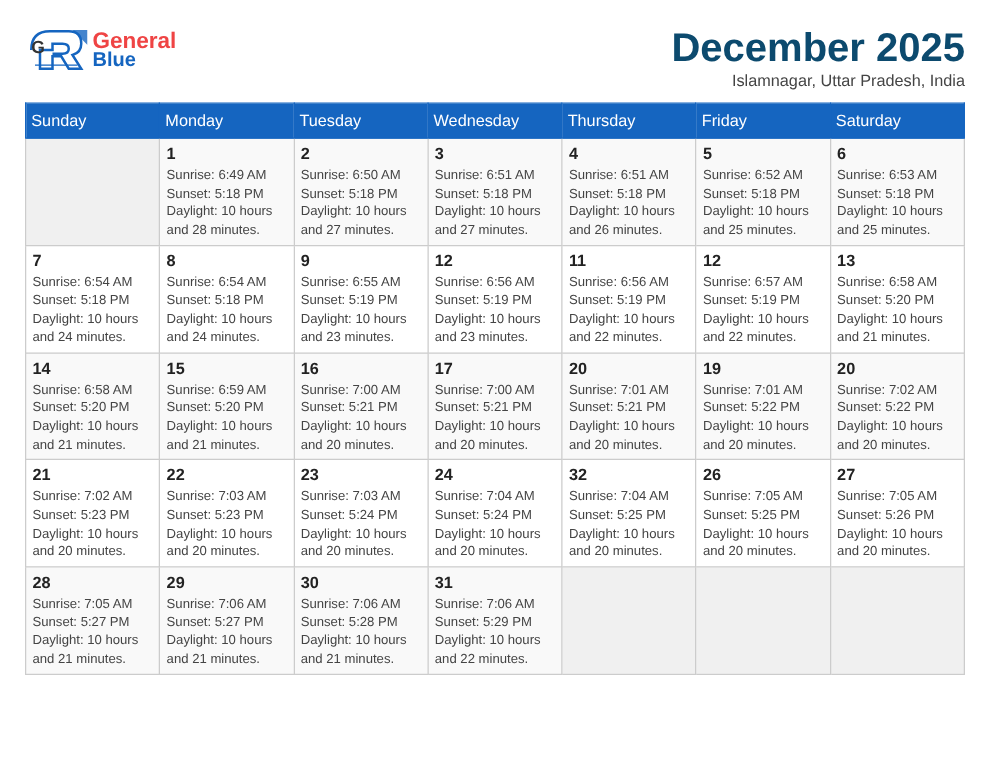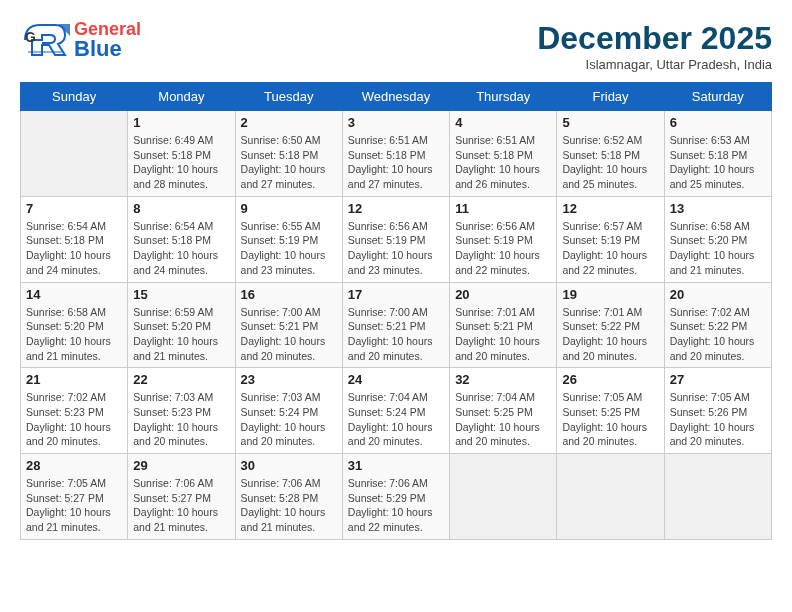--- a/index.html
+++ b/index.html
@@ -30,21 +30,21 @@
     }
     .calendar {
       width: 100%;
       border-collapse: collapse;
       font-size: 11px;
     }
     .calendar thead th {
       background-color: #1565c0;
       color: #fff;
       padding: 6px 4px;
-      text-align: center;
+      text-align: left;
       font-size: 13px;
       font-weight: normal;
       border: 1px solid #1565c0;
     }
     .calendar tbody td {
       vertical-align: top;
       border: 1px solid #ccc;
       padding: 4px 5px;
       width: 107px;
       min-height: 80px;
@@ -84,21 +84,21 @@
       display: flex;
       flex-direction: column;
       line-height: 1;
     }
     .logo-general {
       font-size: 18px;
       font-weight: bold;
       color: #ef4444;
     }
     .logo-blue {
-      font-size: 22px;
+      font-size: 16px;
       font-weight: bold;
       color: #1565c0;
     }
   </style>
 </head>
 <body>
 
 <div class="header">
   <div class="logo-wrapper">
     <svg class="logo-svg" viewBox="0 0 50 40" xmlns="http://www.w3.org/2000/svg">

